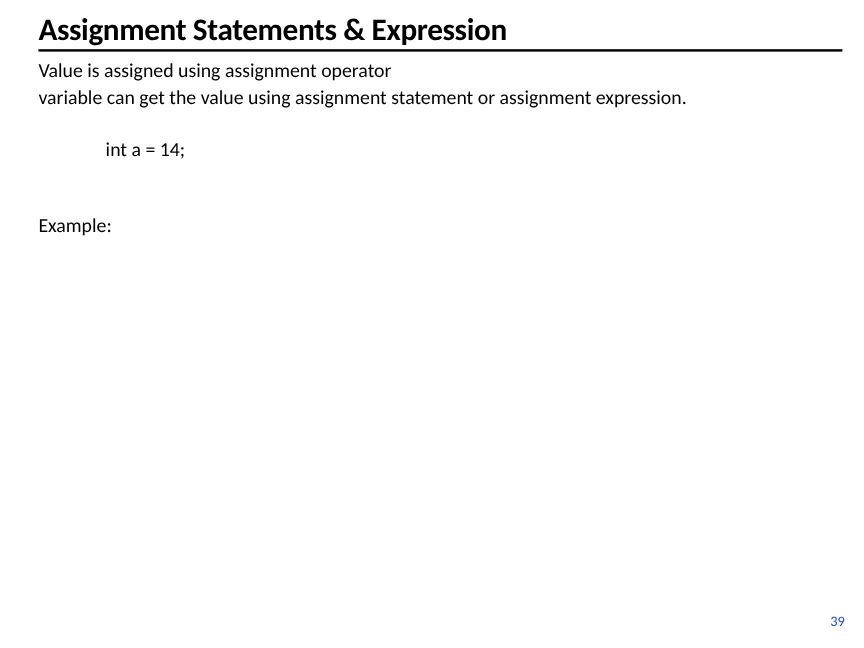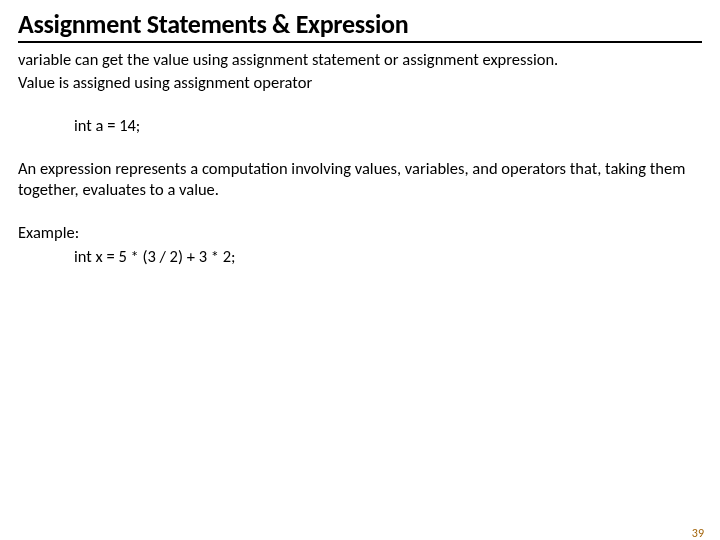--- a/index.html
+++ b/index.html
@@ -1,45 +1,43 @@
 <!DOCTYPE html>
 <html><head>
 <meta charset="utf-8">
 <style>
   * { margin: 0; padding: 0; box-sizing: border-box; }
   html, body { width: 720px; height: 540px; background: #fff; font-family: Calibri, "Segoe UI", Arial, sans-serif; color: #000; }
-  .slide { position: relative; width: 720px; height: 540px; padding: 10px 18px 24px 18px; }
+  .slide { position: relative; width: 720px; height: 540px; padding: 10px 18px 24px 32px; }
   .title { font-size: 26px; font-weight: 700; line-height: 1.15; border-bottom: 2px solid #000; padding-bottom: 1px; margin-bottom: 6px; letter-spacing: -0.3px; }
   .para { font-size: 16.5px; line-height: 1.28; margin-bottom: 2px; }
   .gap-sm { height: 14px; }
   .gap-md { height: 20px; }
   .indent { padding-left: 56px; }
-  .pagenum { position: absolute; right: 16px; bottom: 0; font-size: 12px; color: #a16207; }
+  .pagenum { position: absolute; right: 16px; bottom: 14px; font-size: 12px; color: #1d4ed8; }
 </style>
 </head>
 <body>
 
 <div class="slide">
 
   <h1 class="title">Assignment Statements &amp; Expression</h1>
 
+  <p class="para">Value is assigned using assignment operator</p>
   <p class="para">variable can get the value using assignment statement or assignment expression.</p>
-  <p class="para">Value is assigned using assignment operator</p>
 
   <div class="gap-md"></div>
 
   <p class="para indent">int a = 14;</p>
 
   <div class="gap-md"></div>
 
-  <p class="para">An expression represents a computation involving values, variables, and operators that, taking them together, evaluates to a value.</p>
 
   <div class="gap-md"></div>
 
   <p class="para">Example:</p>
-  <p class="para indent">int x = 5 * (3 / 2) + 3 * 2;</p>
 
   <div class="gap-md"></div>
   <div class="gap-sm"></div>
 
 
   <div class="pagenum">39</div>
 </div>
 
 </body></html>

